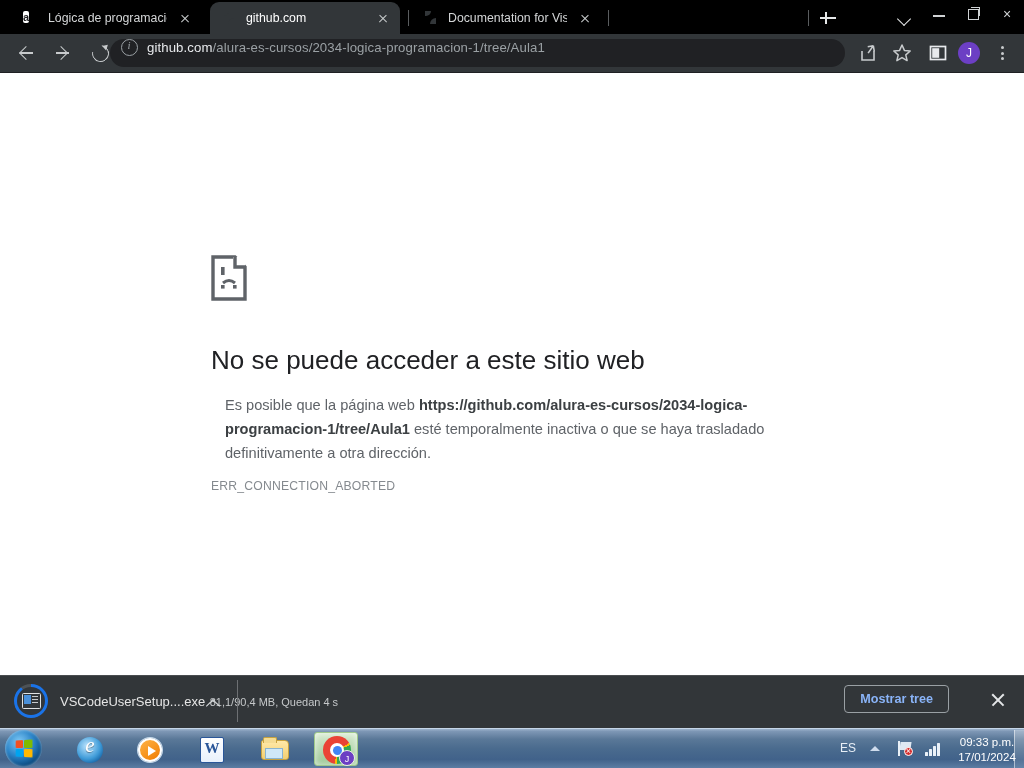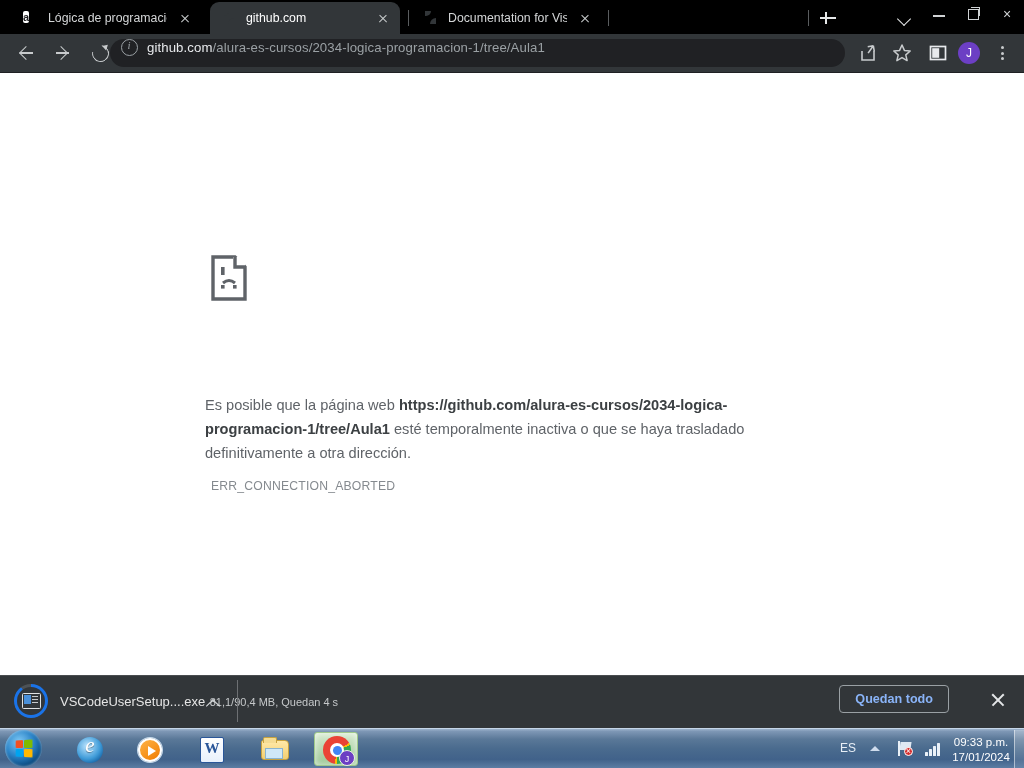--- a/index.html
+++ b/index.html
@@ -141,21 +141,21 @@
 
   
   .page { position:absolute; left:0; top:73px; width:1024px; height:602px; background:#ffffff; }
   .err-icon { position:absolute; left:211px; top:182px; width:36px; height:46px; }
   .err-title {
     position:absolute; left:211px; top:272px;
     font-size:26px; color:#202124; font-weight:normal;
     font-family:"Liberation Sans",sans-serif;
   }
   .err-body {
-    position:absolute; left:205px; top:320px; width:570px;
+    position:absolute; left:225px; top:320px; width:570px;
     font-size:14.6px; line-height:24px; color:#5f6368;
   }
   .err-body b { color:#3c4043; font-weight:bold; }
   .err-code {
     position:absolute; left:211px; top:406px;
     font-size:12.2px; color:#858a8f; letter-spacing:.2px;
   }
 
   
   .shelf { position:absolute; left:0; top:675px; width:1024px; height:53px; background:#323639;
@@ -275,21 +275,21 @@
              background:#d62f2f; border:1.2px solid #ffffff; }
   .tray-net .errdot::after { content:"\00d7"; position:absolute; left:0; top:-4.5px; width:7px;
              text-align:center; color:#fff; font-size:9px; line-height:14px; }
   .tray-bars { position:absolute; right:82px; top:13px; width:17px; height:14px;
              display:flex; align-items:flex-end; gap:1.5px; }
   .tray-bars i { display:block; width:2.6px; background:#eaf1f8; border-radius:.5px; }
   .tray-bars i:nth-child(1){ height:4px; }
   .tray-bars i:nth-child(2){ height:7px; }
   .tray-bars i:nth-child(3){ height:10px; }
   .tray-bars i:nth-child(4){ height:13px; }
-  .clock { position:absolute; right:12px; top:6px; width:62px; text-align:center;
+  .clock { position:absolute; right:6px; top:6px; width:62px; text-align:center;
            color:#ffffff; font-size:11.5px; line-height:15px; }
   .clock .t { display:block; }
   .clock .d { display:block; }
   .showdesk { position:absolute; right:0; top:1px; width:10px; height:38px;
            background:linear-gradient(180deg, rgba(255,255,255,.28), rgba(255,255,255,.06));
            border-left:1px solid rgba(255,255,255,.5); }
 </style>
 </head>
 <body>
 
@@ -386,40 +386,41 @@
           <path d="M2 2 h22 l10 10 v32 h-32 z" fill="none" stroke="#5f6368" stroke-width="3.4"></path>
           <rect x="22" y="2" width="12" height="11" fill="#ffffff"></rect>
           <path d="M24 2 v10 h10" fill="none" stroke="#5f6368" stroke-width="3.4"></path>
           <rect x="10" y="12" width="3.6" height="8" fill="#5f6368"></rect>
           <rect x="10" y="30" width="3.6" height="3.6" fill="#5f6368"></rect>
           <rect x="22" y="30" width="3.6" height="3.6" fill="#5f6368"></rect>
           <path d="M12 28 q6 -5 12 0" fill="none" stroke="#5f6368" stroke-width="3"></path>
         </svg>
       </div>
 
+      <h1 class="err-title">No se puede acceder a este sitio web</h1>
 
       <p class="err-body"><span>Es posible que la página web </span><b>https://github.com/alura-es-cursos/2034-logica-programacion-1/tree/Aula1</b><span> esté temporalmente inactiva o que se haya trasladado definitivamente a otra dirección.</span></p>
 
       <div class="err-code">ERR_CONNECTION_ABORTED</div>
     </div>
 
     <div class="shelf">
       <div class="dl-item">
         <span class="dl-ring">
           <span class="dl-appicon"></span>
         </span>
         <span class="dl-text">
           <span class="dl-name">VSCodeUserSetup....exe</span>
           <span class="dl-status">81,1/90,4 MB, Quedan 4 s</span>
         </span>
       </div>
       <div class="dl-caret"></div>
     </div>
     <div class="dl-divider"></div>
-    <div class="showall">Quedan todo</div>
+    <div class="showall">Mostrar tree</div>
     <div class="shelf-close"></div>
   </div>
 
   <div class="taskbar">
     <div class="start">
       <span class="start-flag">
           <i></i>
           <i></i>
           <i></i>
           <i></i>

